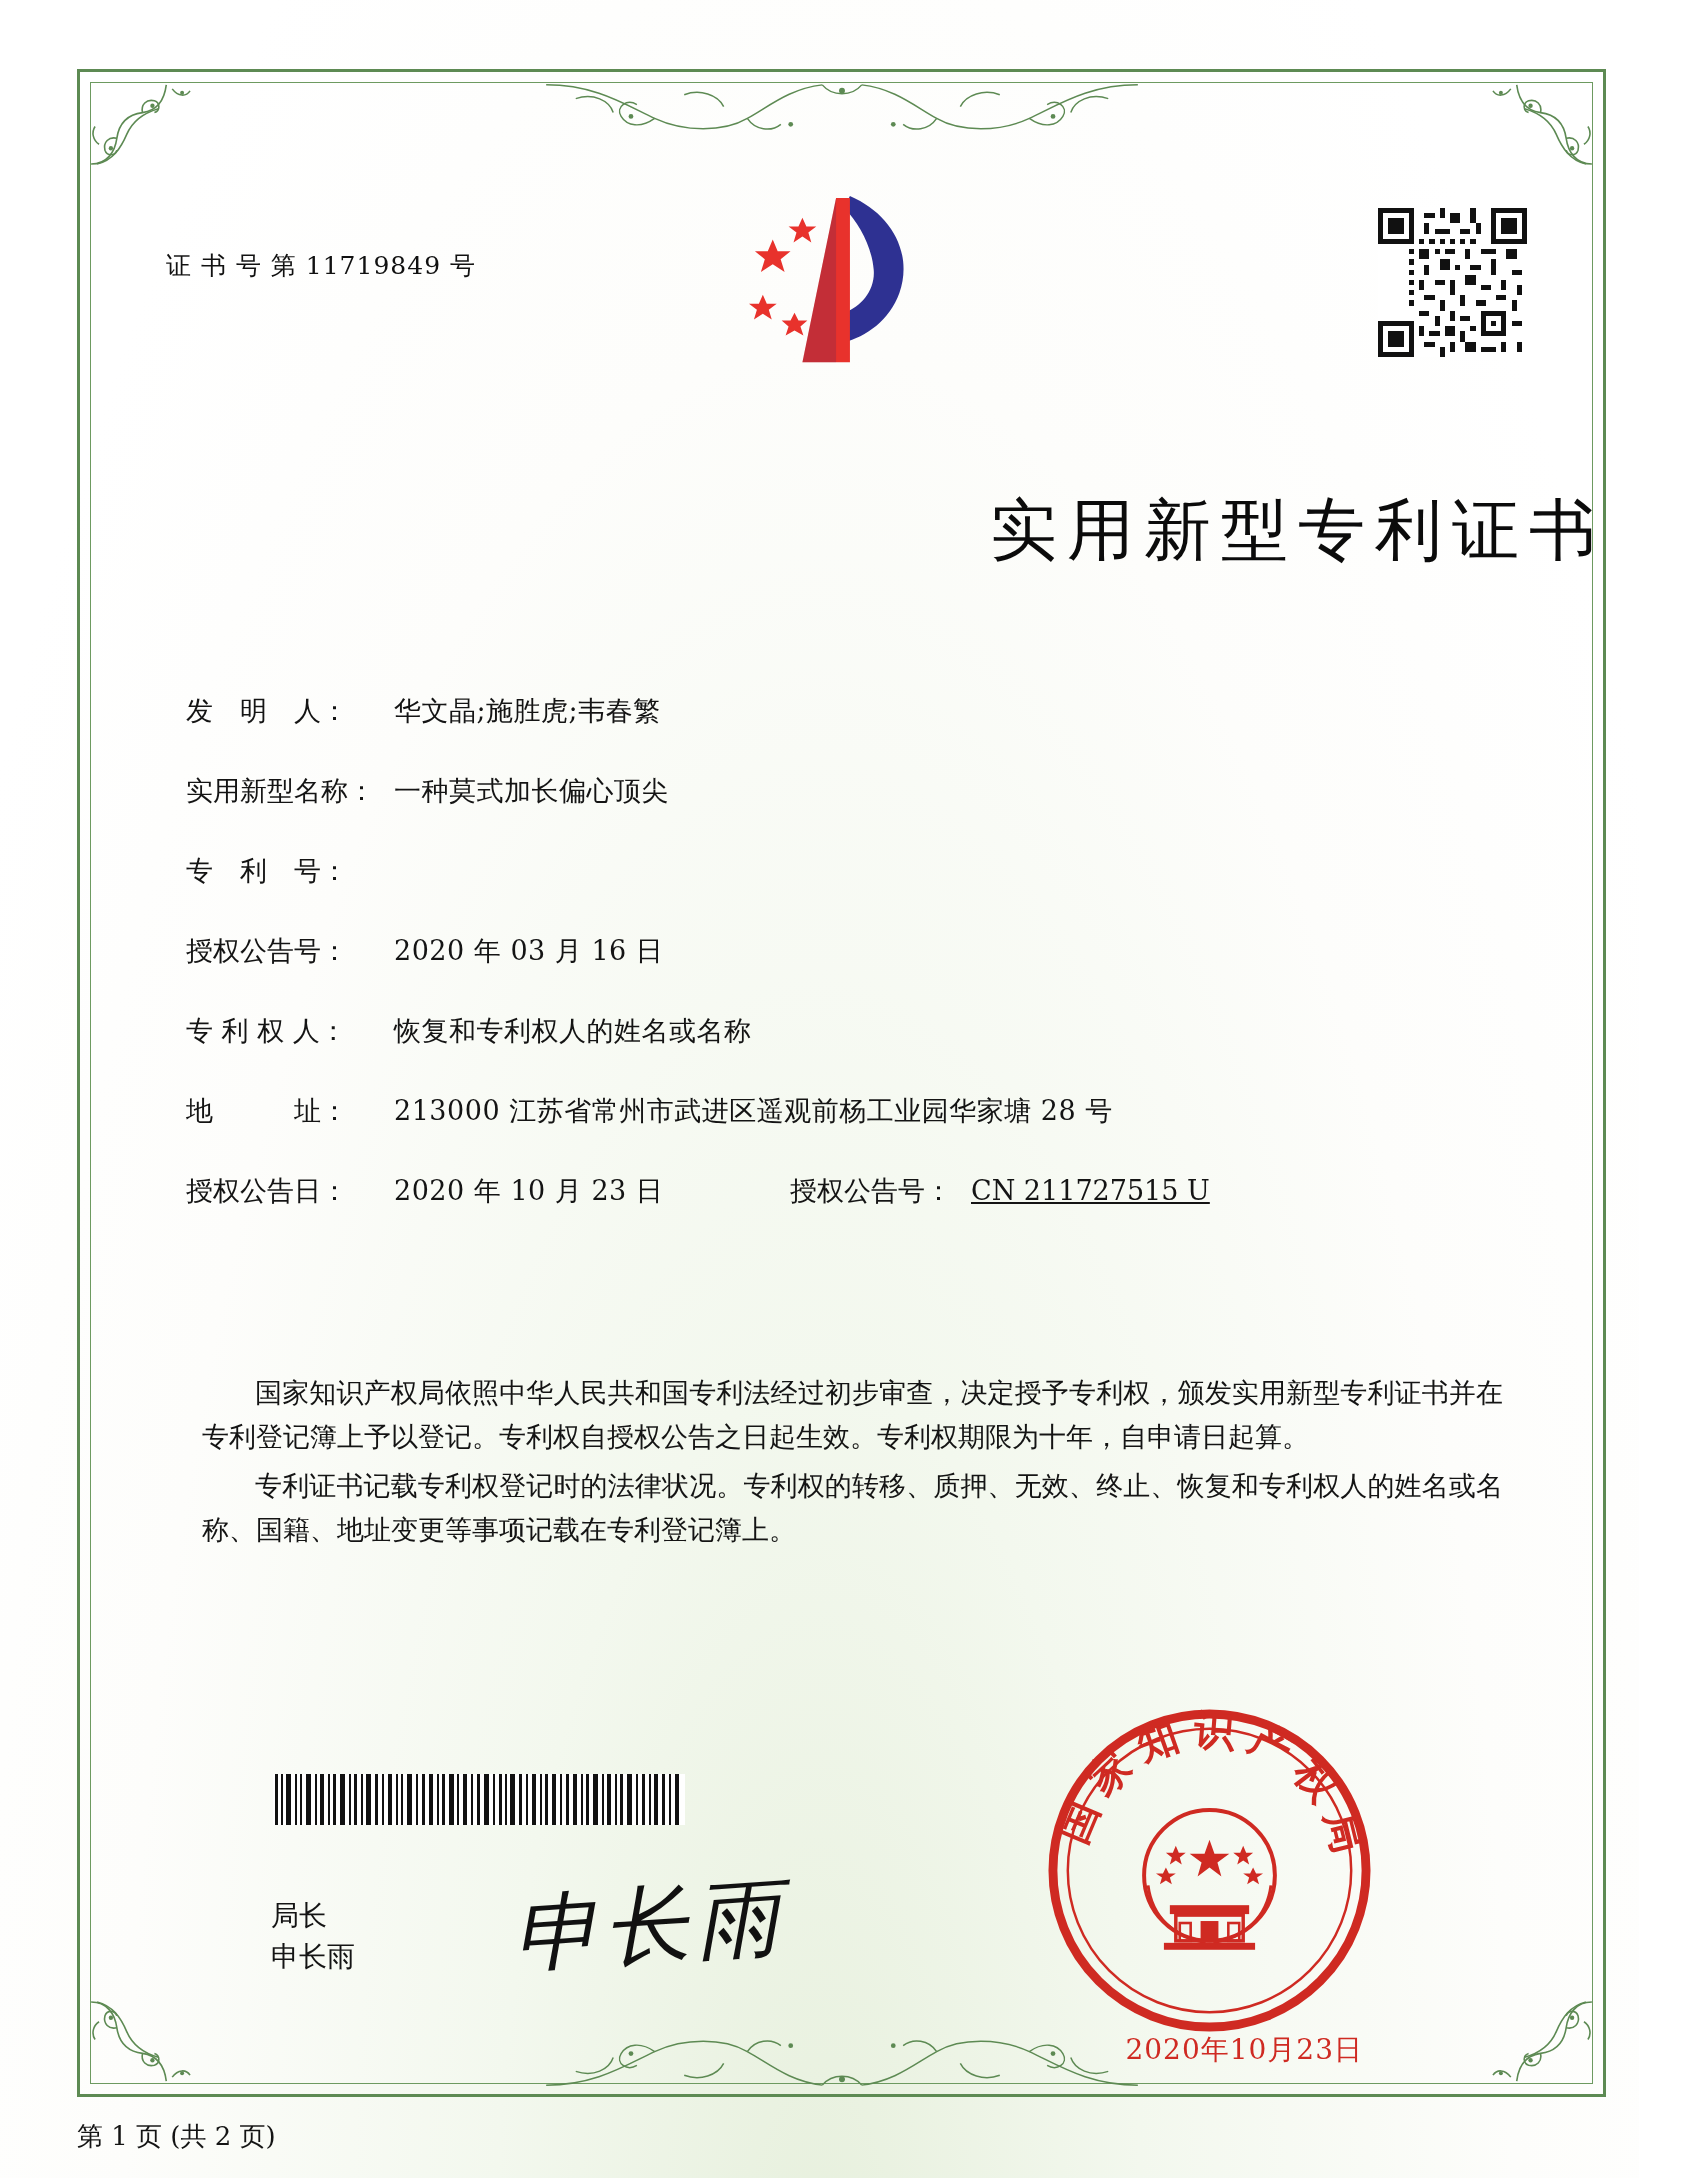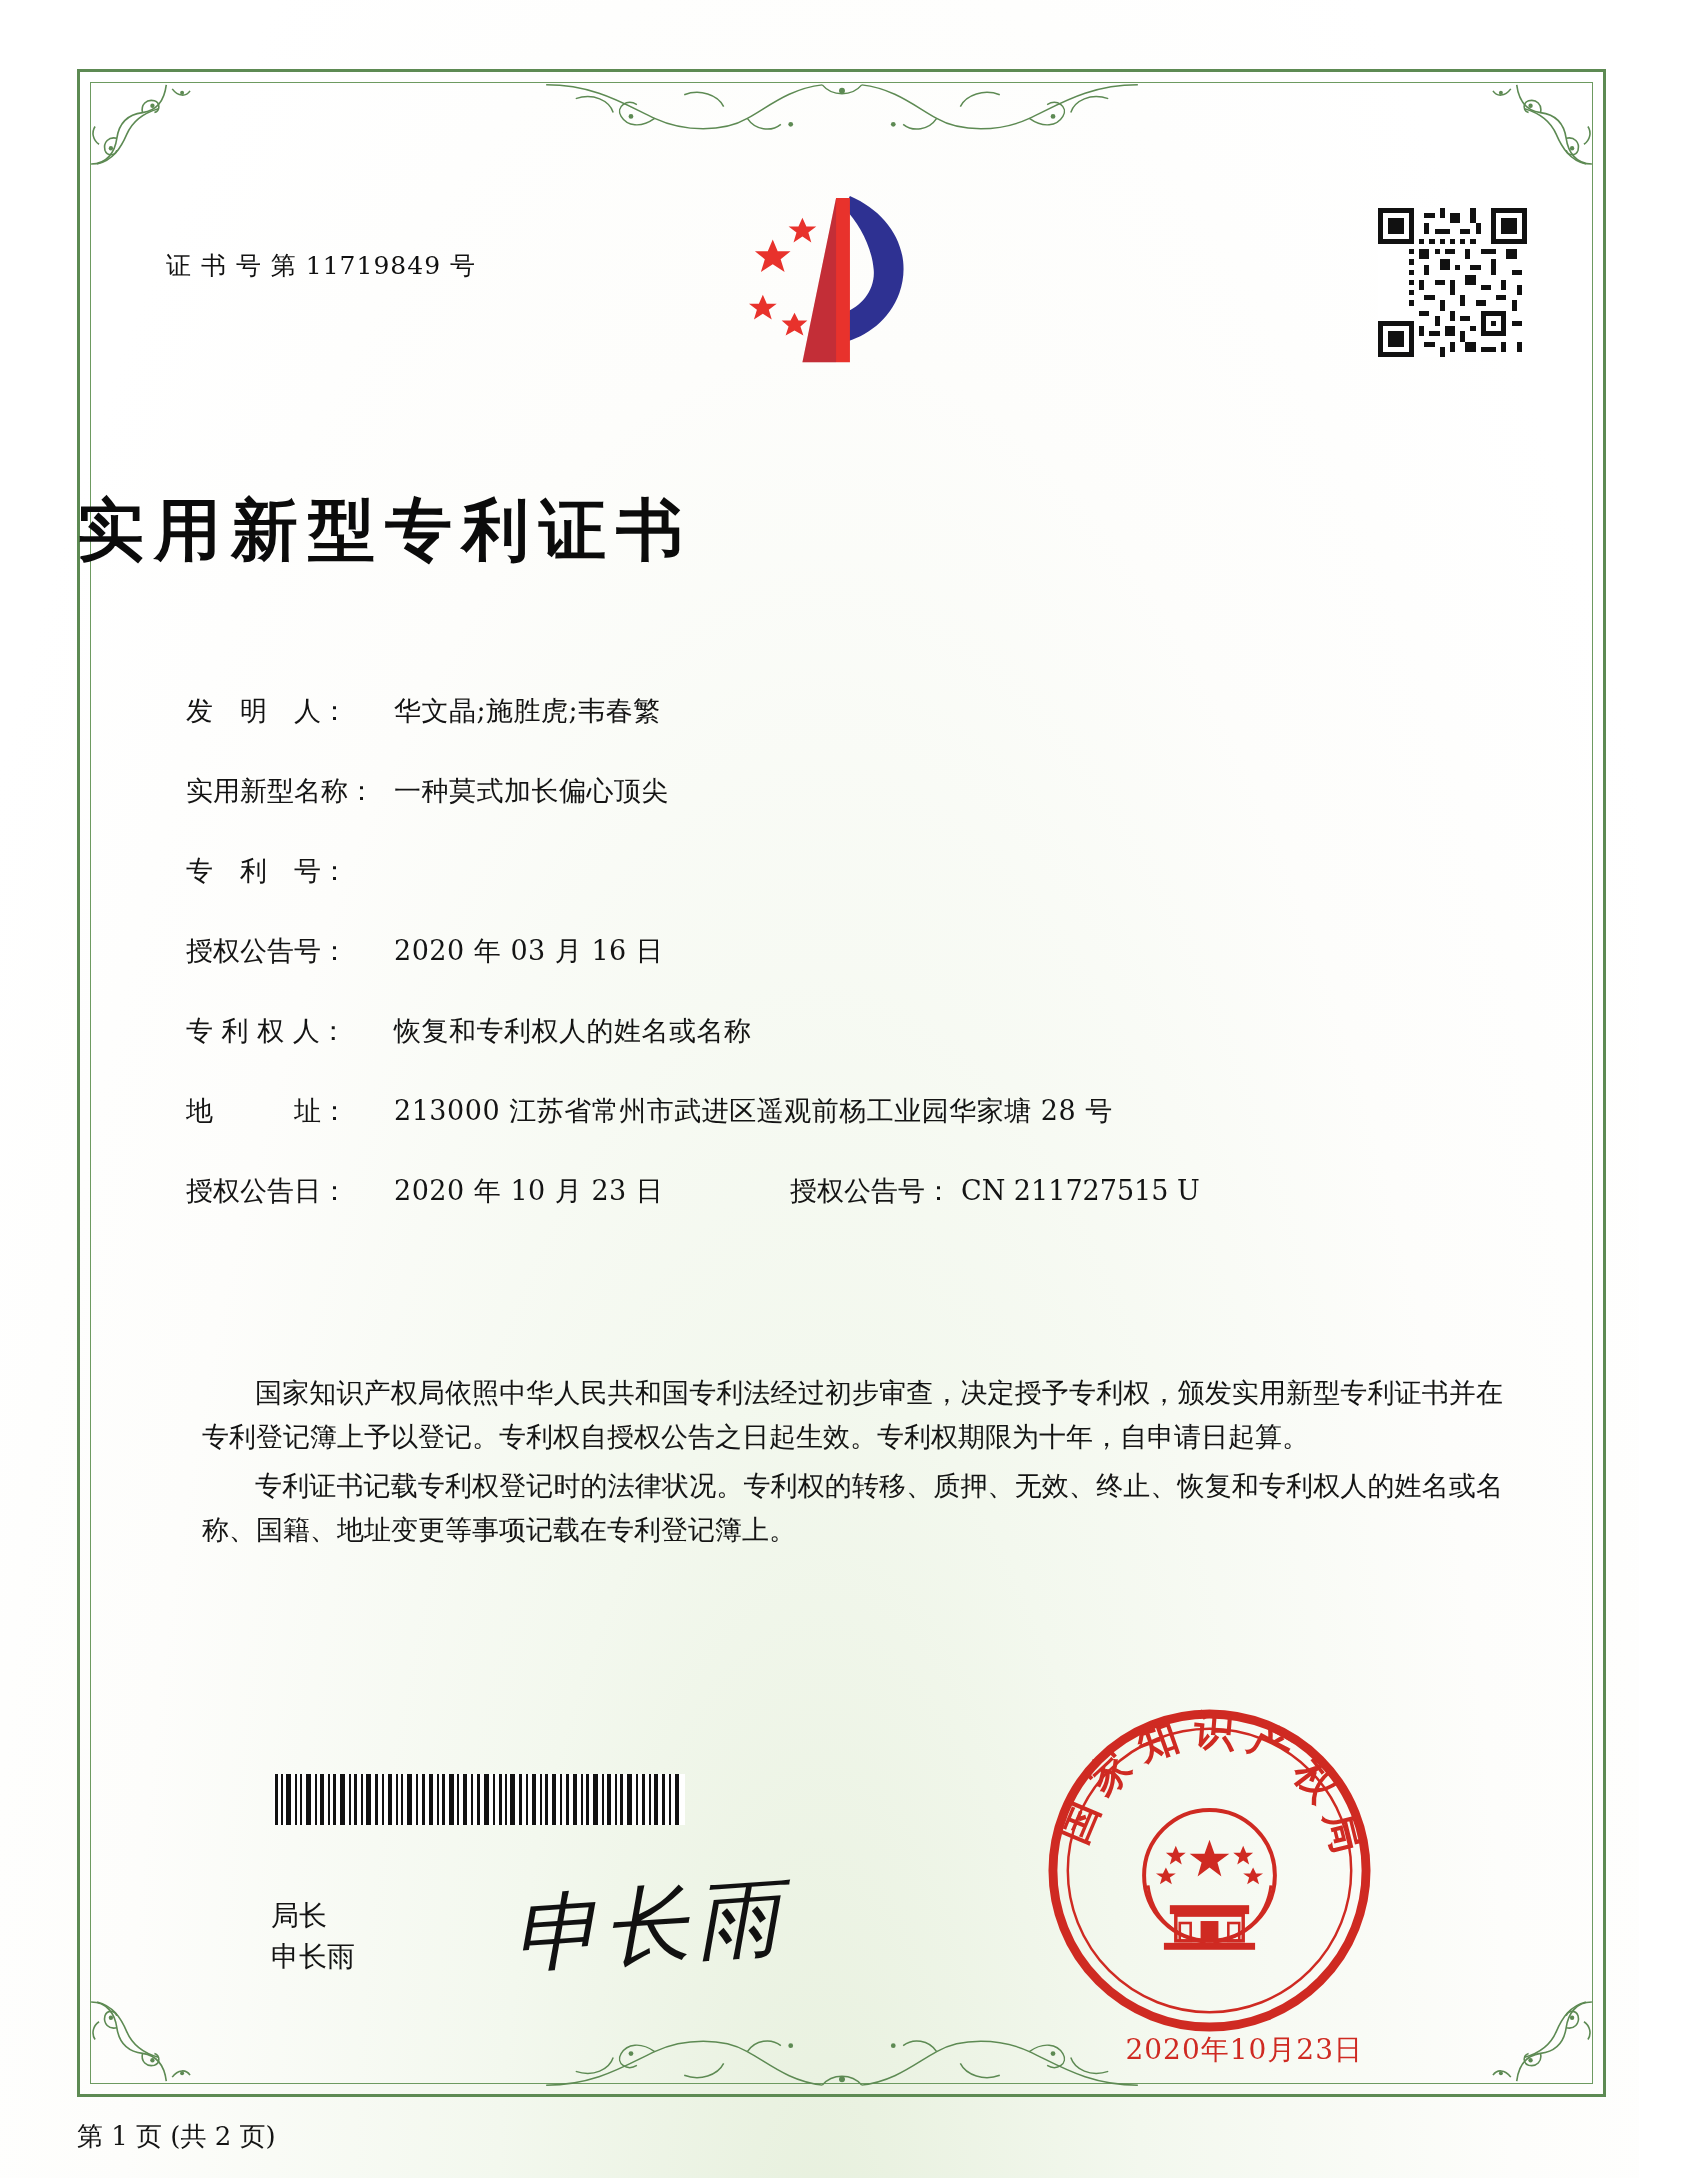--- a/index.html
+++ b/index.html
@@ -100,23 +100,23 @@
     top: 139px;
     width: 149px;
     height: 149px;
   }
 
   
   .title {
     position: absolute;
     left: 0; right: 0;
     top: 416px;
-    text-align: left;
+    text-align: right;
     font-size: 67px;
-    font-weight: bold;
+    font-weight: normal;
     letter-spacing: 10px;
     color: #0b0b0b;
     font-family: "DejaVu Serif", "Liberation Serif", serif;
   }
 
   
   .fields {
     position: absolute;
     left: 109px;
     top: 624px;
@@ -146,22 +146,23 @@
     flex: 0 0 auto;
     min-width: 356px;
   }
   .field-row.dual .field-label2 {
     flex: 0 0 auto;
     margin-left: 40px;
     margin-right: 0;
     white-space: nowrap;
   }
   .field-row.dual .field-value2 {
-    margin-left: 9px;
+    margin-left: 19px;
     white-space: nowrap;
+    text-decoration: underline;
   }
 
   
   .paragraphs {
     position: absolute;
     left: 109px;
     top: 1302px;
     width: 1317px;
     font-size: 27px;
     line-height: 1.62;

